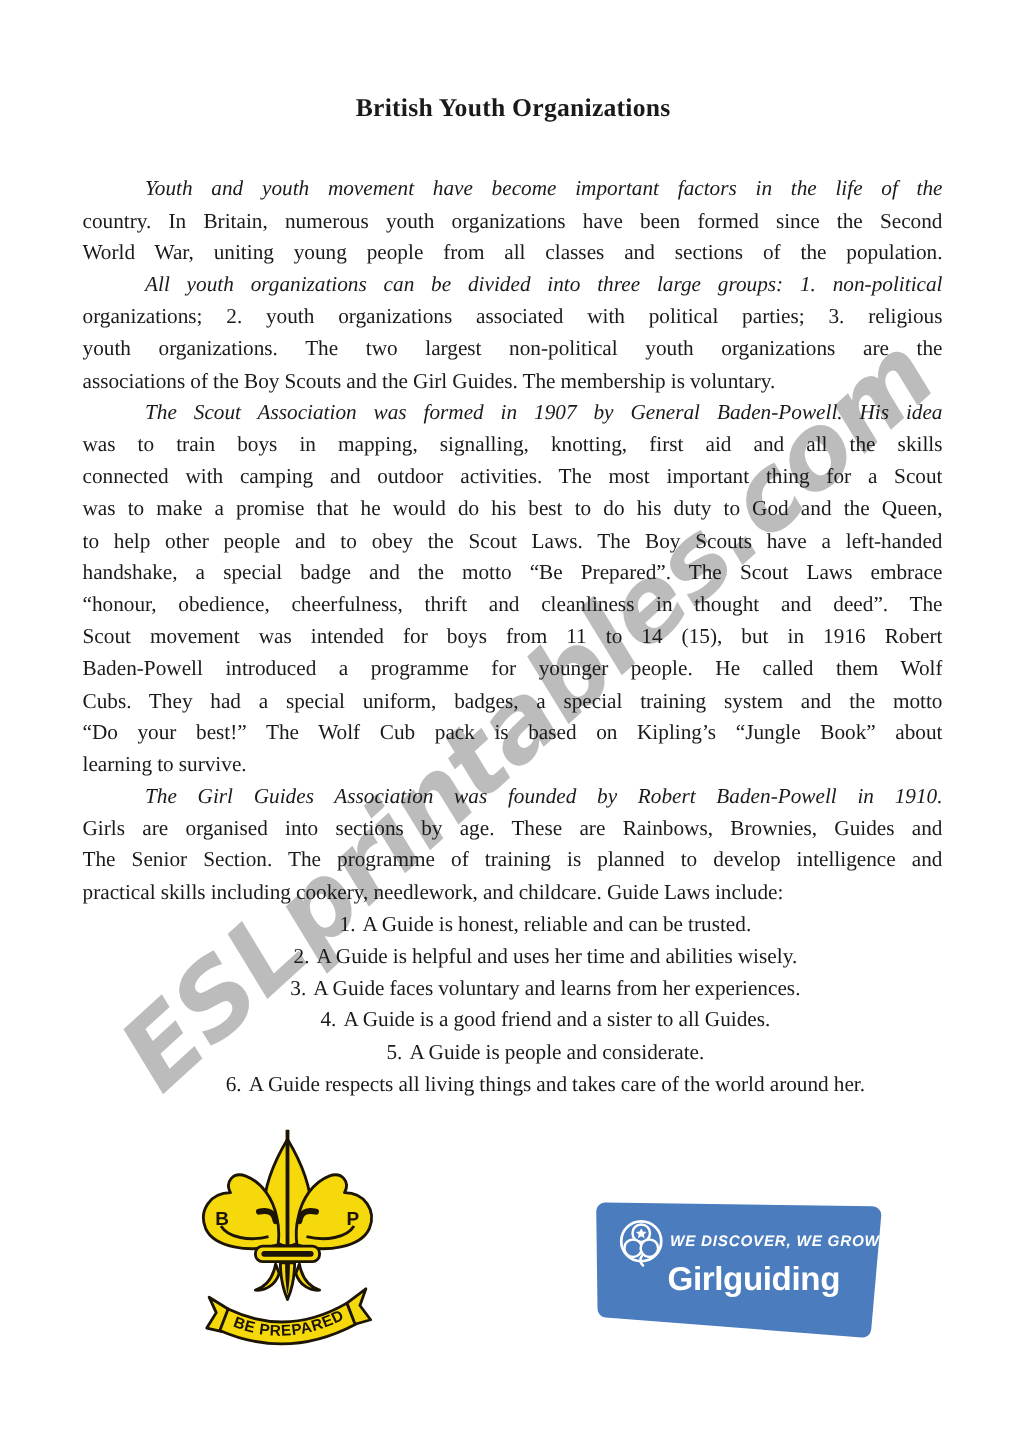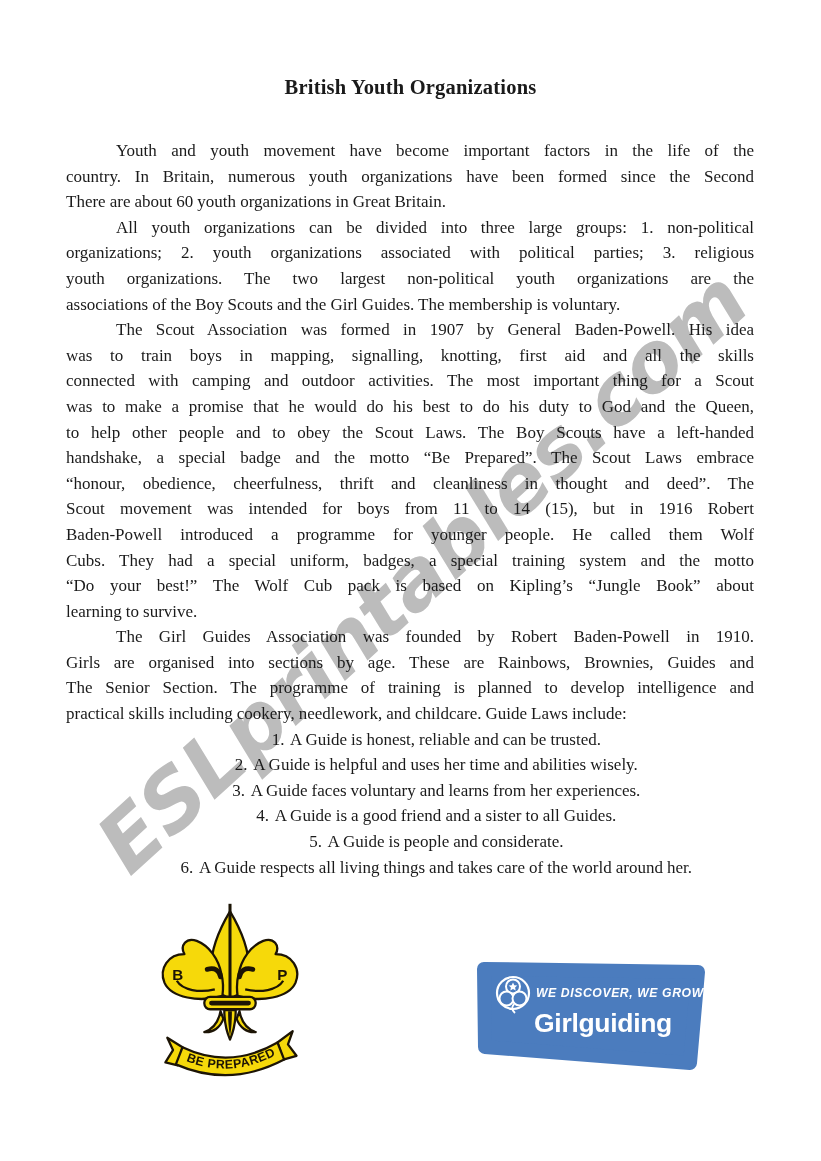--- a/index.html
+++ b/index.html
@@ -23,41 +23,41 @@
     font-family:Liberation Serif, serif;
   }
   .doc-body {
     position:absolute; left:66px; top:138px; width:688px; z-index:2;
     font-size:17px; word-spacing:-0.2px;
   }
   .pline {
     height:25.6px; line-height:25.6px; overflow:hidden;
     text-align:justify; text-align-last:justify;
   }
-  .pline.first { text-indent:50px; }
+  .pline.first { text-indent:50px;font-style:italic; }
   .pline.last { text-align:justify; text-align-last:left; }
   .law-row { height:25.6px; line-height:25.6px; overflow:hidden; padding-left:47px;text-align:center; }
   .law-num { display:inline-block; width:24px; }
   
   .scout-badge { position:absolute; left:154px; top:900px; z-index:2; }
   .gg-logo     { position:absolute; left:474px; top:959px; z-index:2; }
 </style>
 </head>
 <body>
 
 <div class="page">
 
   <div class="watermark">ESLprintables.com</div>
 
   <h1 class="title">British Youth Organizations</h1>
 
   <div class="doc-body" id="doc-body">
       <div class="pline first">Youth and youth movement have become important factors in the life of the</div>
       <div class="pline">country. In Britain, numerous youth organizations have been formed since the Second</div>
-      <div class="pline last">There are about 60 youth organizations in Great Britain.</div>
+      <div class="pline">World War, uniting young people from all classes and sections of the population.</div>
       <div class="pline first">All youth organizations can be divided into three large groups: 1. non-political</div>
       <div class="pline">organizations; 2. youth organizations associated with political parties; 3. religious</div>
       <div class="pline">youth organizations. The two largest non-political youth organizations are the</div>
       <div class="pline last">associations of the Boy Scouts and the Girl Guides. The membership is voluntary.</div>
       <div class="pline first">The Scout Association was formed in 1907 by General Baden-Powell. His idea</div>
       <div class="pline">was to train boys in mapping, signalling, knotting, first aid and all the skills</div>
       <div class="pline">connected with camping and outdoor activities. The most important thing for a Scout</div>
       <div class="pline">was to make a promise that he would do his best to do his duty to God and the Queen,</div>
       <div class="pline">to help other people and to obey the Scout Laws. The Boy Scouts have a left-handed</div>
       <div class="pline">handshake, a special badge and the motto “Be Prepared”. The Scout Laws embrace</div>

